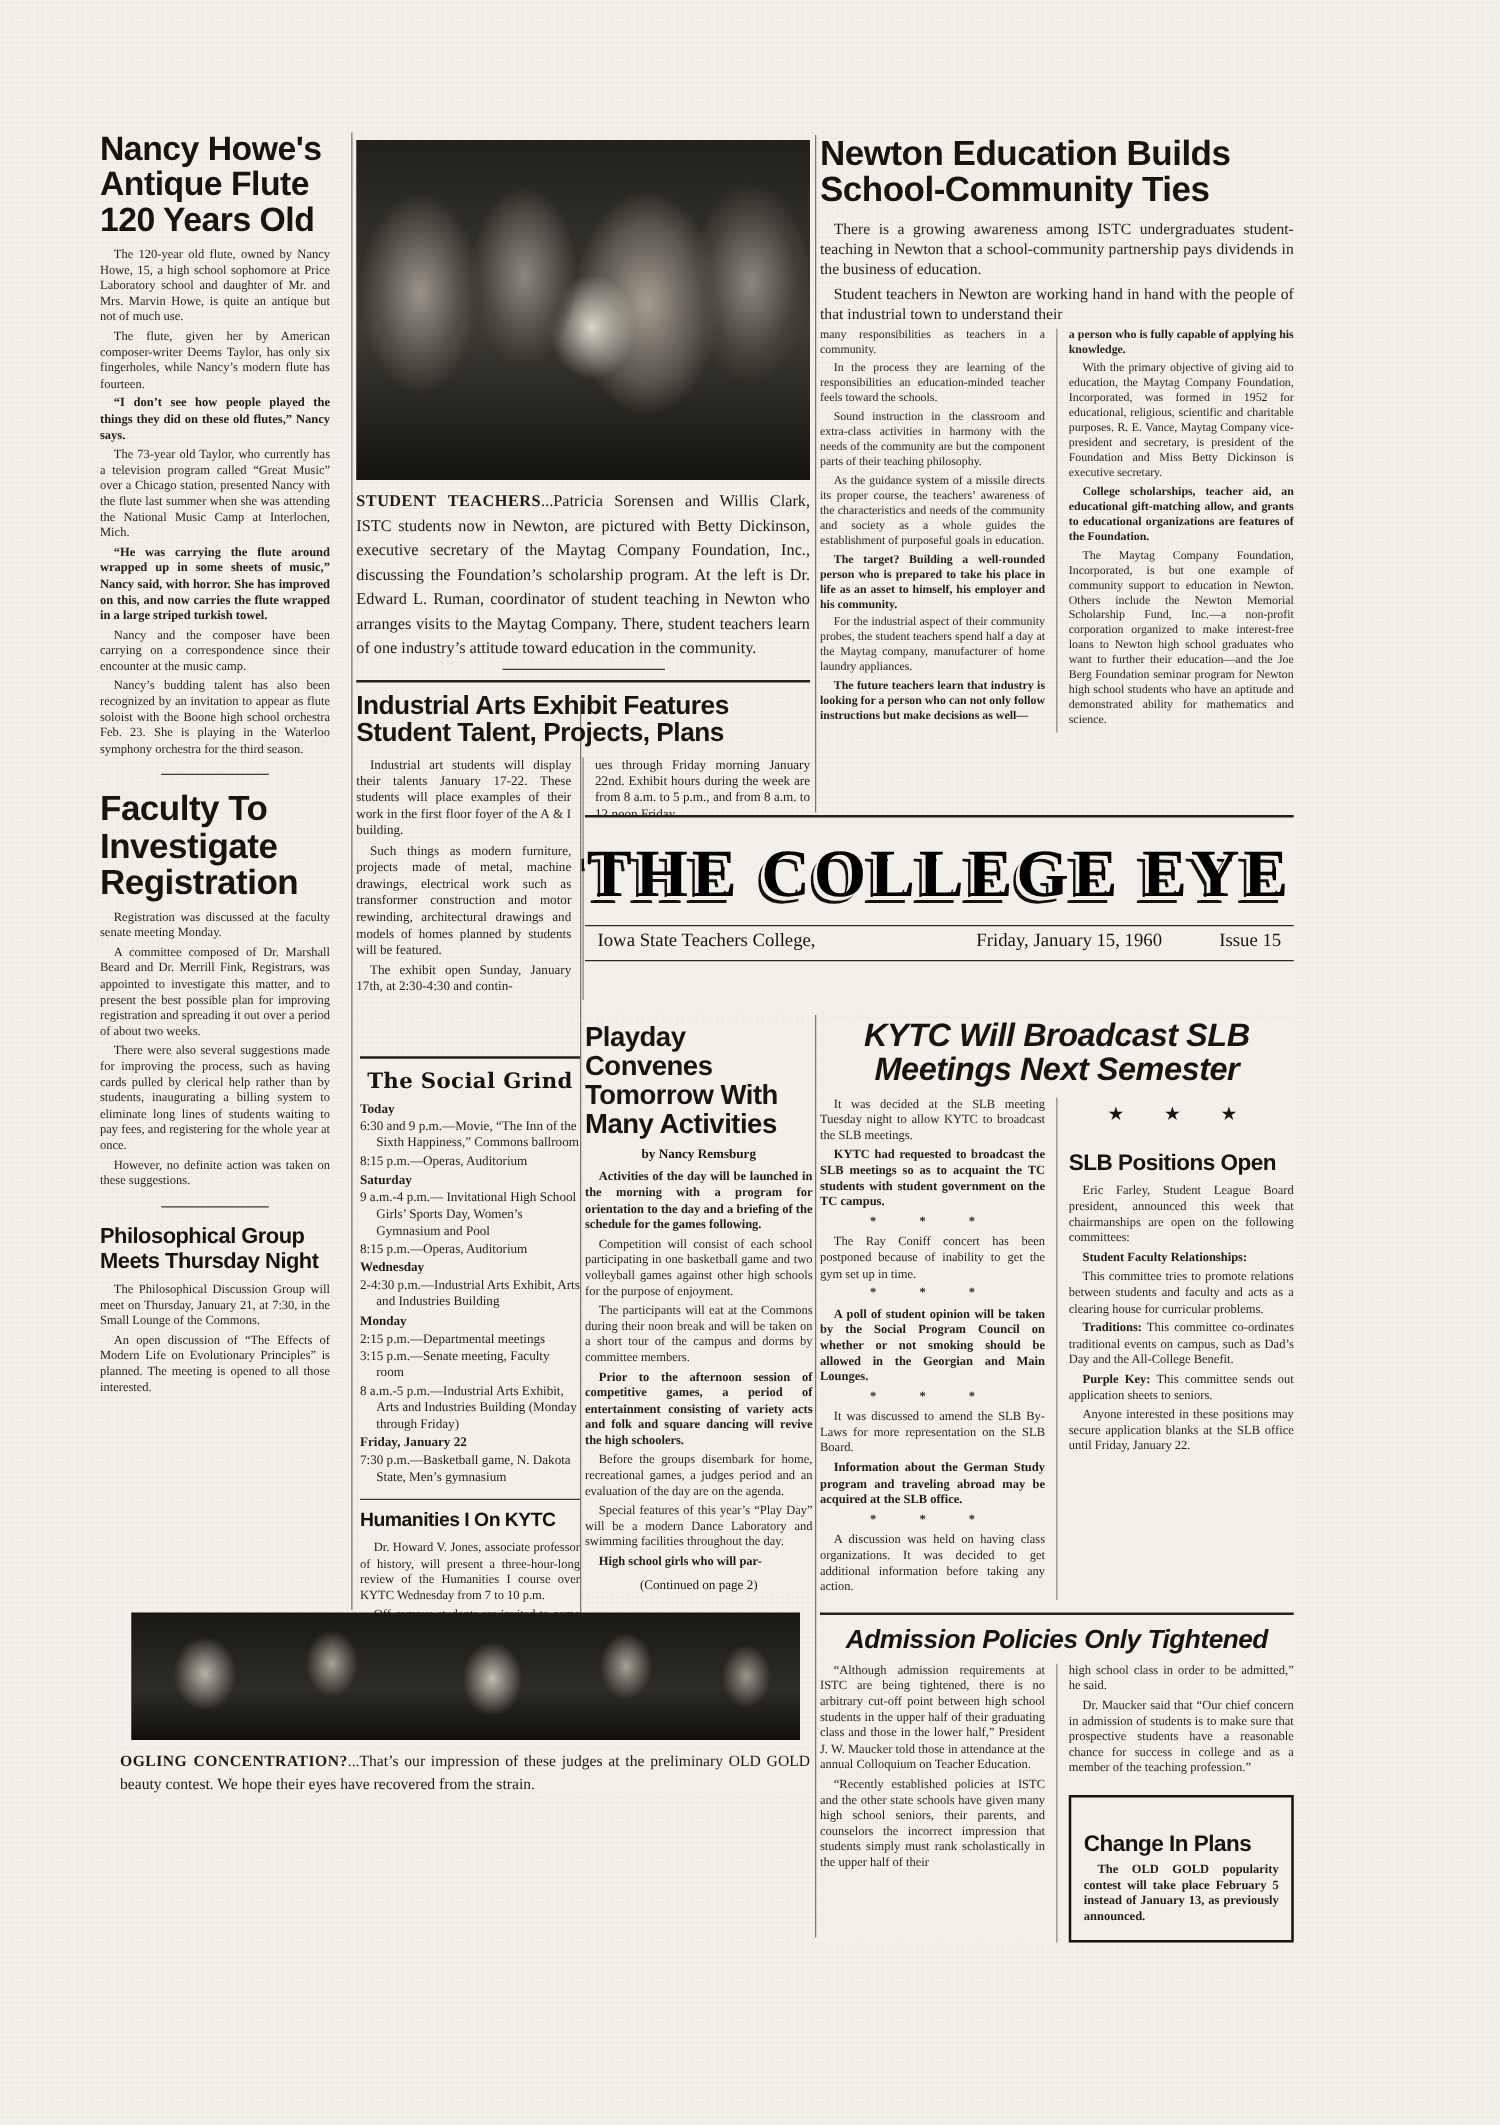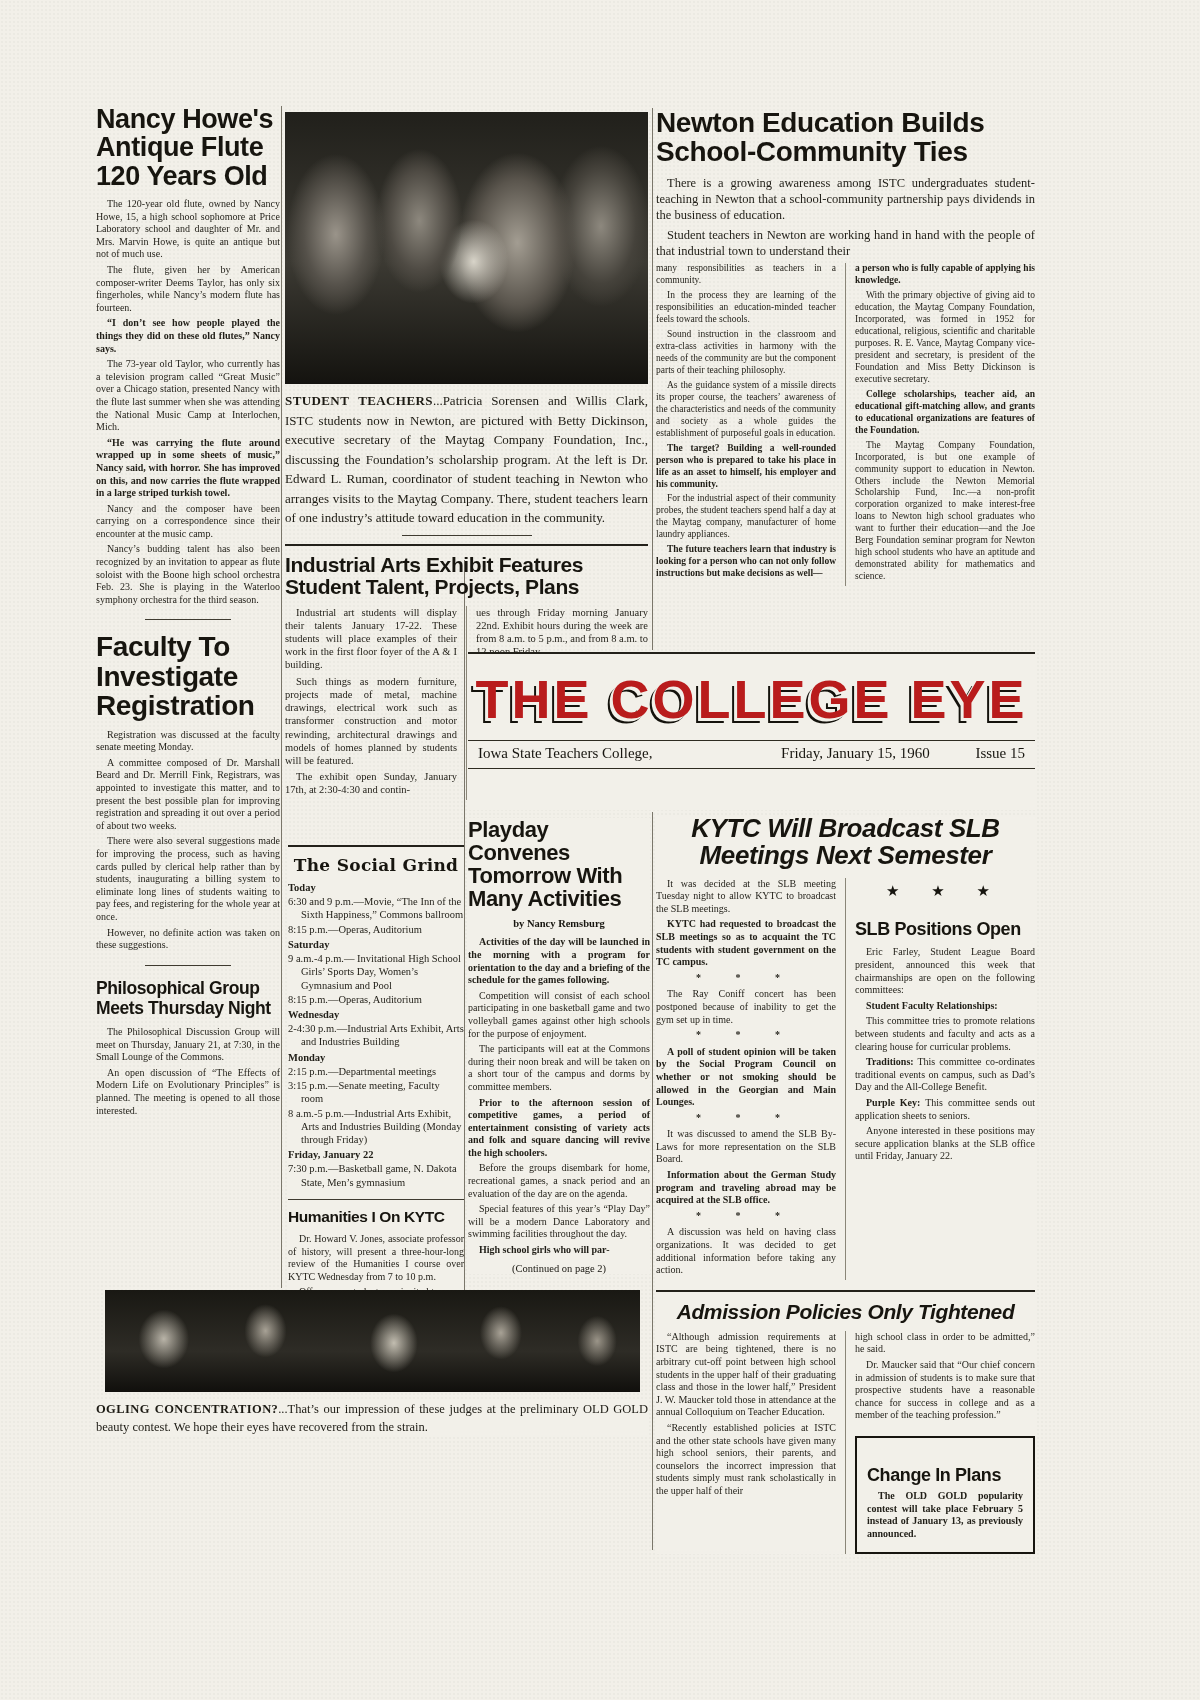--- a/index.html
+++ b/index.html
@@ -53,22 +53,22 @@
   .caption.small{font-size:12.5px;line-height:1.45;}
   
   .intro p{margin:0 0 5px;text-indent:22px;text-align:justify;font-size:12.5px;line-height:1.3;}
   
   .tcols{display:flex;align-items:stretch;justify-content:flex-end;}
   .tcols .c{flex:1 1 0;min-width:0;}
   .tcols .c + .c{border-left:1px solid #8a8678;padding-left:9px;margin-left:9px;}
   
   .masthead-block{background:var(--paper);border-top:2px solid #23211a;}
   .masthead-title{
-    font-family:Liberation Sans, sans-serif;font-weight:bold;font-size:54px;line-height:1;
-    text-align:center;letter-spacing:3px;color:#b91c1c;white-space:nowrap;
+    font-family:Liberation Serif, serif;font-weight:bold;font-size:54px;line-height:1;
+    text-align:center;letter-spacing:3px;color:#000000;white-space:nowrap;
     padding:18px 0 14px;
     text-shadow:-3px 3px 0 var(--paper), -5px 5px 0 #14120c;
   }
   .dateline{
     display:flex;justify-content:space-between;align-items:center;
     border-top:1.5px solid #2e2b21;border-bottom:1.5px solid #2e2b21;
     padding:4px 10px 6px;font-size:15px;
   }
   .dateline .dl-right span + span{margin-left:42px;}
   
@@ -105,21 +105,21 @@
 </head>
 <body>
 
 <div class="page">
 
   <div class="vrule" style="left:281px;top:106px;height:1182px"></div>
   <div class="vrule" style="left:464px;top:560px;height:740px"></div>
   <div class="vrule" style="left:652px;top:108px;height:542px"></div>
   <div class="vrule" style="left:652px;top:812px;height:738px"></div>
 
-  <div class="abs" style="left:96px;top:105px;width:184px">
+  <div class="abs" style="left:80px;top:105px;width:184px">
     <article>
       <h1 class="hl hl27">Nancy Howe's Antique Flute 120 Years Old</h1>
       <div class="body sz10">
 
       <p class="para"><b class="plead"></b><span>The 120-year old flute, owned by Nancy Howe, 15, a high school sophomore at Price Laboratory school and daughter of Mr. and Mrs. Marvin Howe, is quite an antique but not of much use.</span></p>
           <p class="para"><b class="plead"></b><span>The flute, given her by American composer-writer Deems Taylor, has only six fingerholes, while Nancy’s modern flute has fourteen.</span></p>
           <p class="para bold"><b class="plead"></b><span>“I don’t see how people played the things they did on these old flutes,” Nancy says.</span></p>
           <p class="para"><b class="plead"></b><span>The 73-year old Taylor, who currently has a television program called “Great Music” over a Chicago station, presented Nancy with the flute last summer when she was attending the National Music Camp at Interlochen, Mich.</span></p>
           <p class="para bold"><b class="plead"></b><span>“He was carrying the flute around wrapped up in some sheets of music,” Nancy said, with horror. She has improved on this, and now carries the flute wrapped in a large striped turkish towel.</span></p>
           <p class="para"><b class="plead"></b><span>Nancy and the composer have been carrying on a correspondence since their encounter at the music camp.</span></p>
@@ -244,21 +244,21 @@
 
   <div class="abs paperbg" style="left:468px;top:818px;width:182px">
     <h1 class="hl hl22">Playday Convenes Tomorrow With Many Activities</h1>
     <div class="byline">by Nancy Remsburg</div>
     <div class="body sz10">
 
         <p class="para bold"><b class="plead"></b><span>Activities of the day will be launched in the morning with a program for orientation to the day and a briefing of the schedule for the games following.</span></p>
         <p class="para"><b class="plead"></b><span>Competition will consist of each school participating in one basketball game and two volleyball games against other high schools for the purpose of enjoyment.</span></p>
         <p class="para"><b class="plead"></b><span>The participants will eat at the Commons during their noon break and will be taken on a short tour of the campus and dorms by committee members.</span></p>
         <p class="para bold"><b class="plead"></b><span>Prior to the afternoon session of competitive games, a period of entertainment consisting of variety acts and folk and square dancing will revive the high schoolers.</span></p>
-        <p class="para"><b class="plead"></b><span>Before the groups disembark for home, recreational games, a snack period and an evaluation of the day are on the agenda.</span></p>
+        <p class="para"><b class="plead"></b><span>Before the groups disembark for home, recreational games, a judges period and an evaluation of the day are on the agenda.</span></p>
         <p class="para"><b class="plead"></b><span>Special features of this year’s “Play Day” will be a modern Dance Laboratory and swimming facilities throughout the day.</span></p>
         <p class="para bold"><b class="plead"></b><span>High school girls who will par-</span></p>
       </div>
     <div class="continued">(Continued on page 2)</div>
   </div>
 
   <div class="abs paperbg" style="left:656px;top:815px;width:379px">
     <section>
       <h1 class="hl it hl26">KYTC Will Broadcast SLB Meetings Next Semester</h1>
       <div class="tcols">

